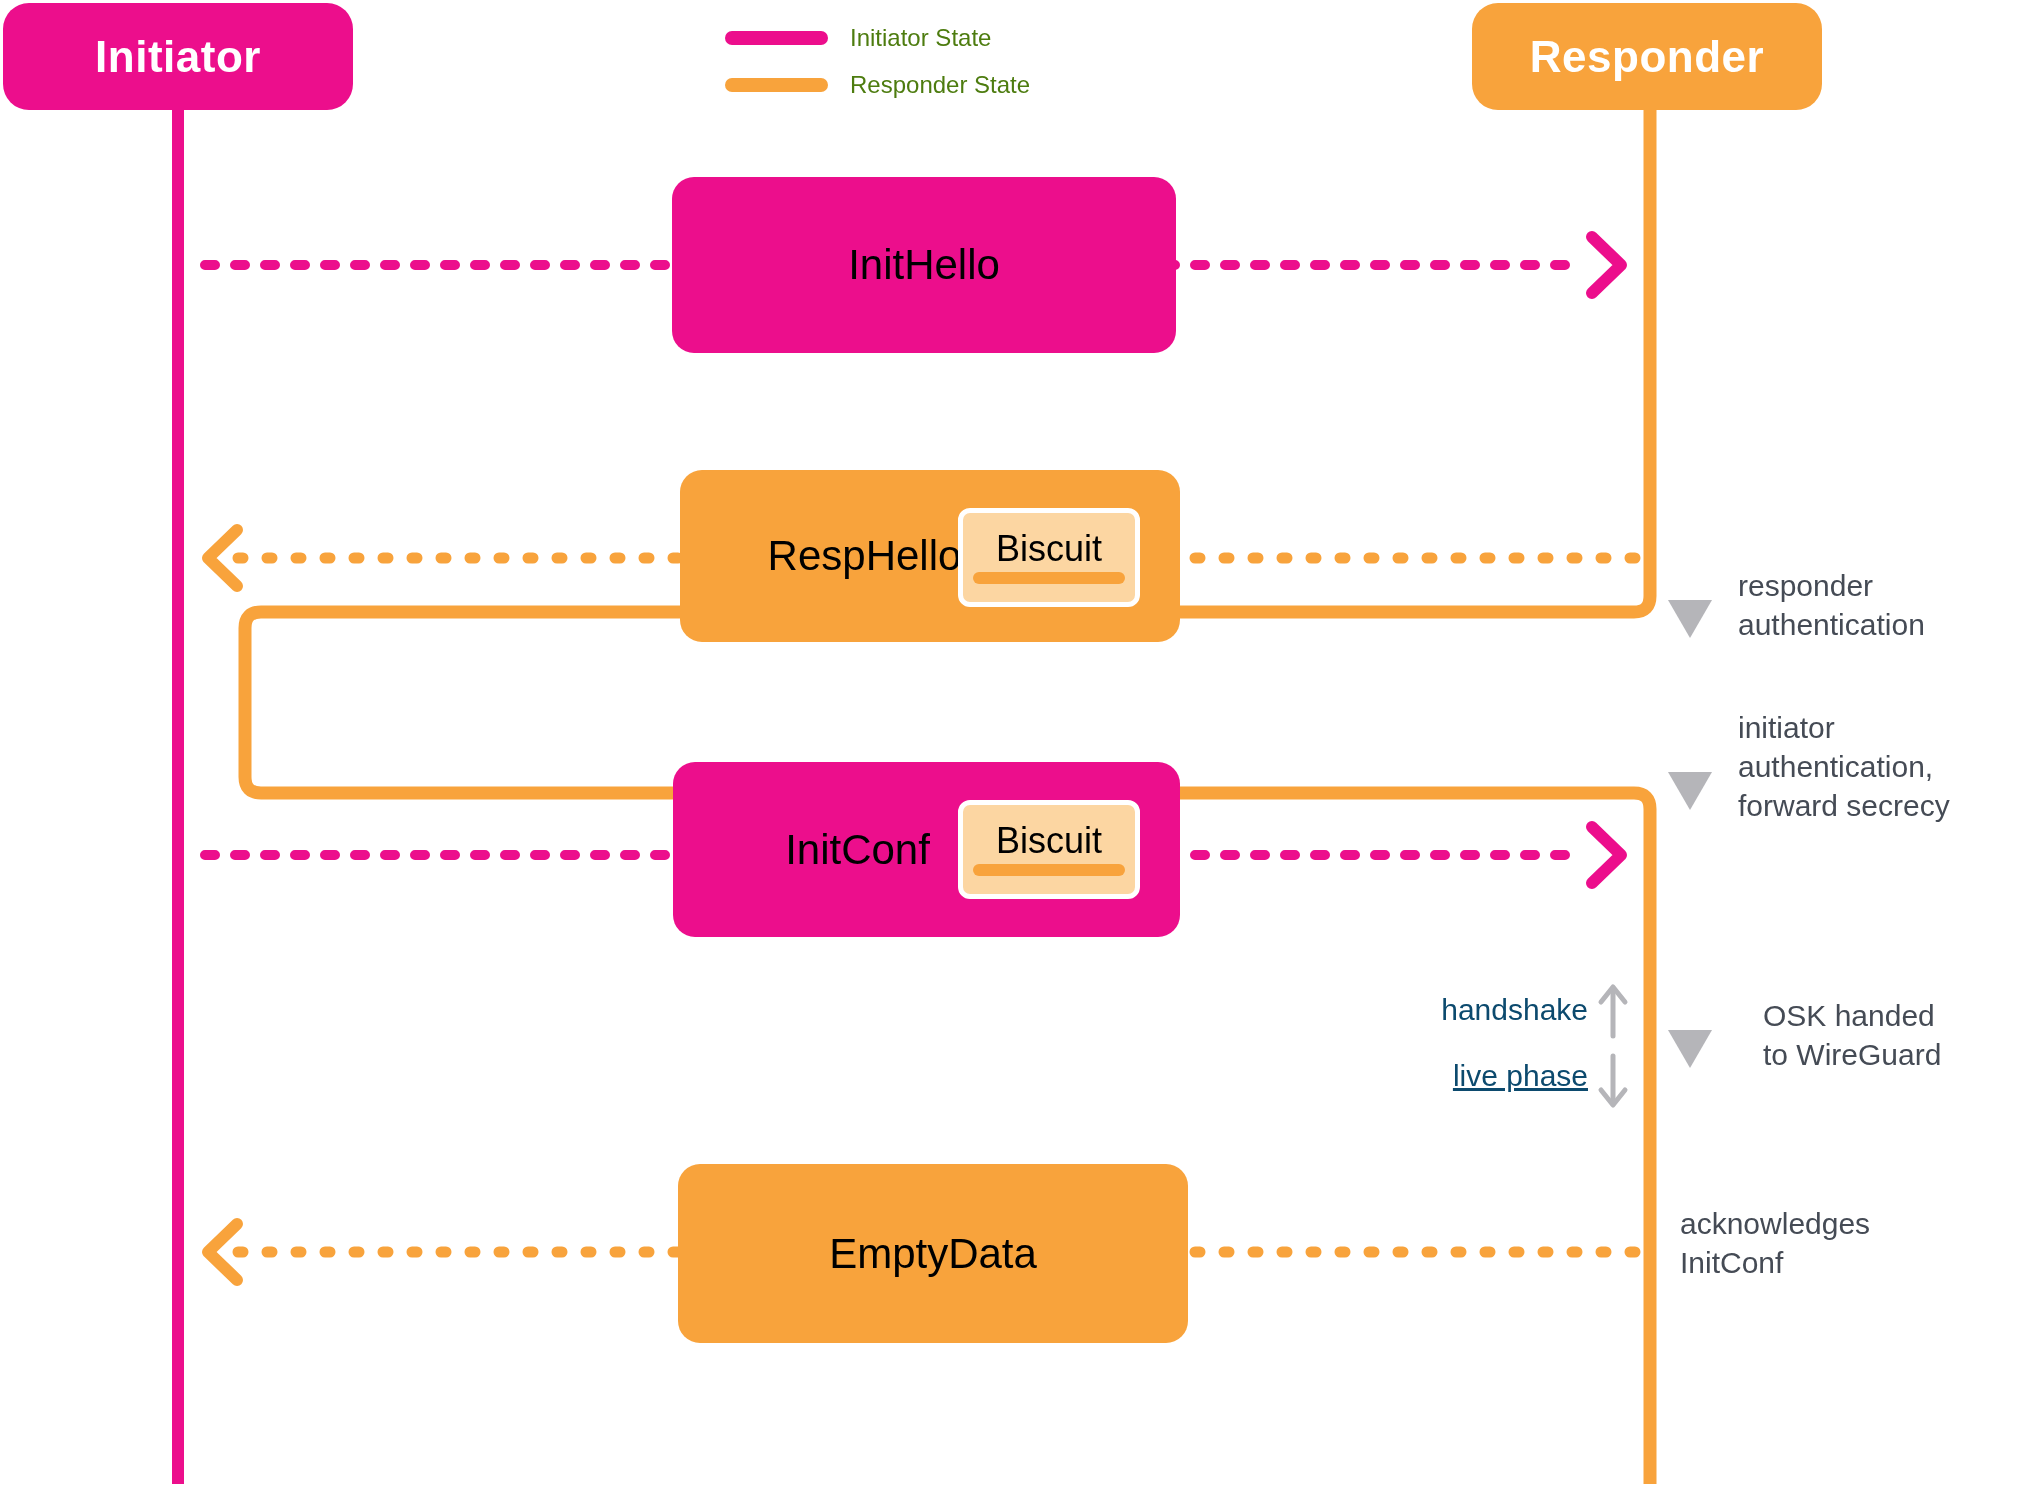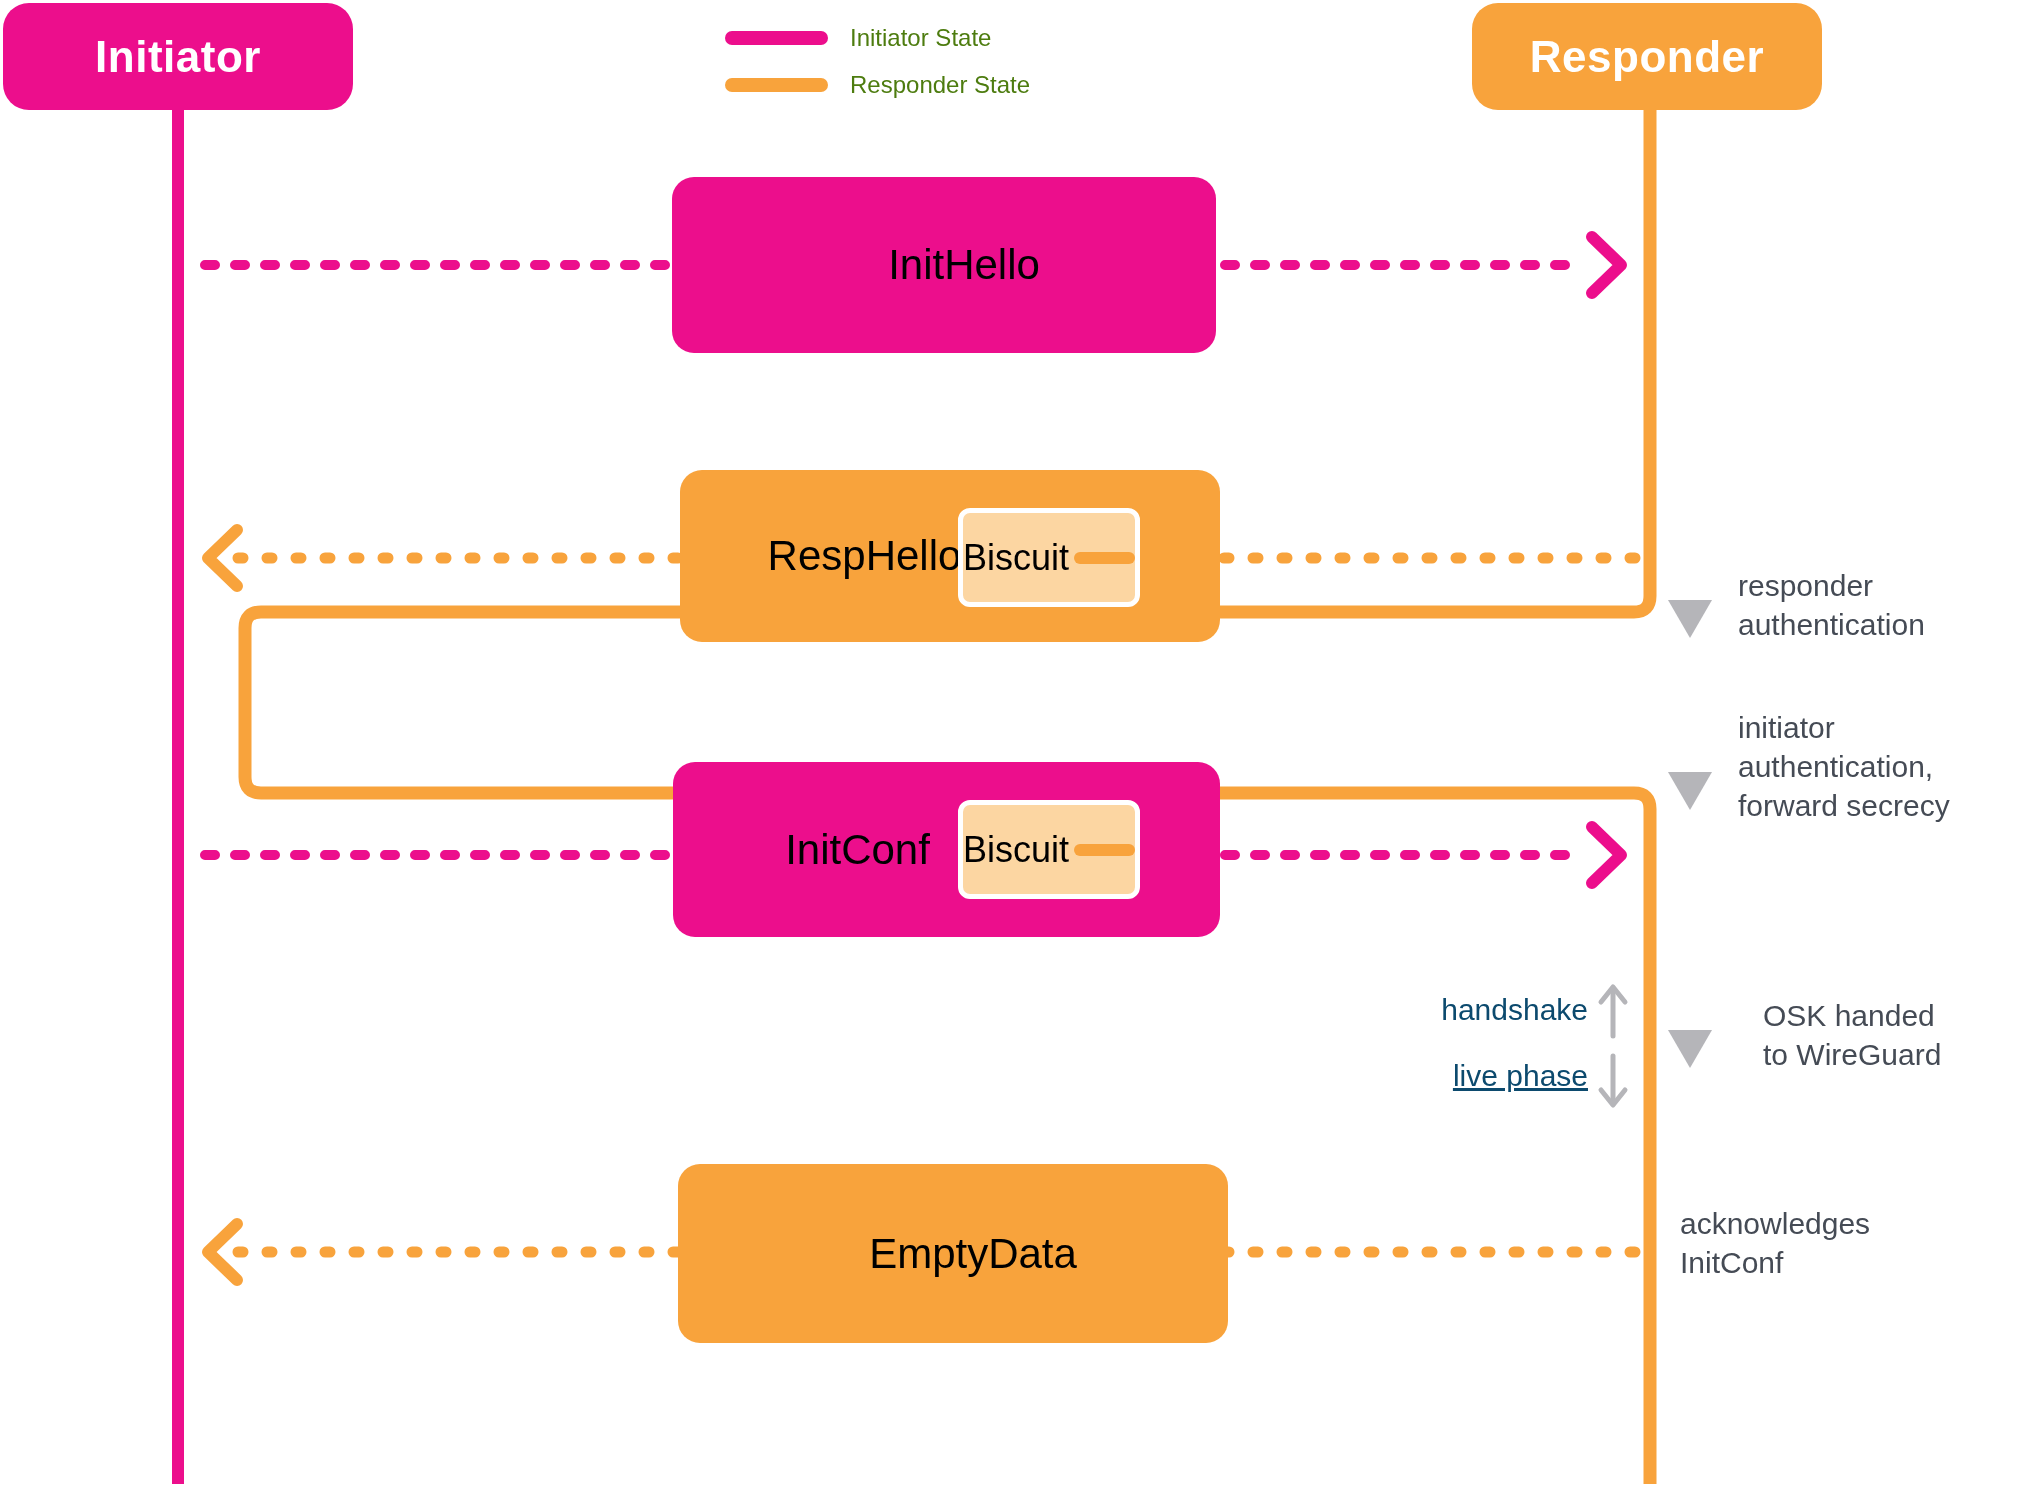--- a/index.html
+++ b/index.html
@@ -19,34 +19,33 @@
     display: flex; align-items: center; justify-content: center;
     color: #ffffff; font-size: 44px; font-weight: 600;
     z-index: 3; letter-spacing: 0.5px;
   }
   .msg-box {
     position: absolute;
     border-radius: 22px;
     display: flex; align-items: center; justify-content: center;
     color: #000000; font-size: 42px; font-weight: 500;
     z-index: 2;
-    padding-left: 40px;
   }
   .pink { background: #EC0E8C; }
   .orange { background: #F8A33C; }
 
   .msg-label-left {
     position: absolute; left: 0; top: 0; height: 100%; width: 285px;
     display: flex; align-items: center; justify-content: center; margin-left: 42px;
   }
   .biscuit {
     position: absolute; top: 38px; width: 182px; height: 99px;
     background: #FCD6A2; border: 5px solid #ffffff; border-radius: 12px;
     box-sizing: border-box;
-    display: flex; flex-direction: row; align-items: center; justify-content: center;
+    display: flex; flex-direction: column; align-items: center; justify-content: center;
     gap: 5px;
   }
   .biscuit-label { font-size: 36px; font-weight: 500; color: #000; line-height: 1; }
   .biscuit-bar { width: 152px; height: 12px; border-radius: 7px; background: #F8A33C; }
 
   .legend-swatch { position: absolute; width: 103px; height: 14px; border-radius: 7px; z-index: 2; }
   .legend-label {
     position: absolute; z-index: 2; color: #4d7c0f;
     font-size: 24px; line-height: 31px; white-space: nowrap; text-align: center;
   }

